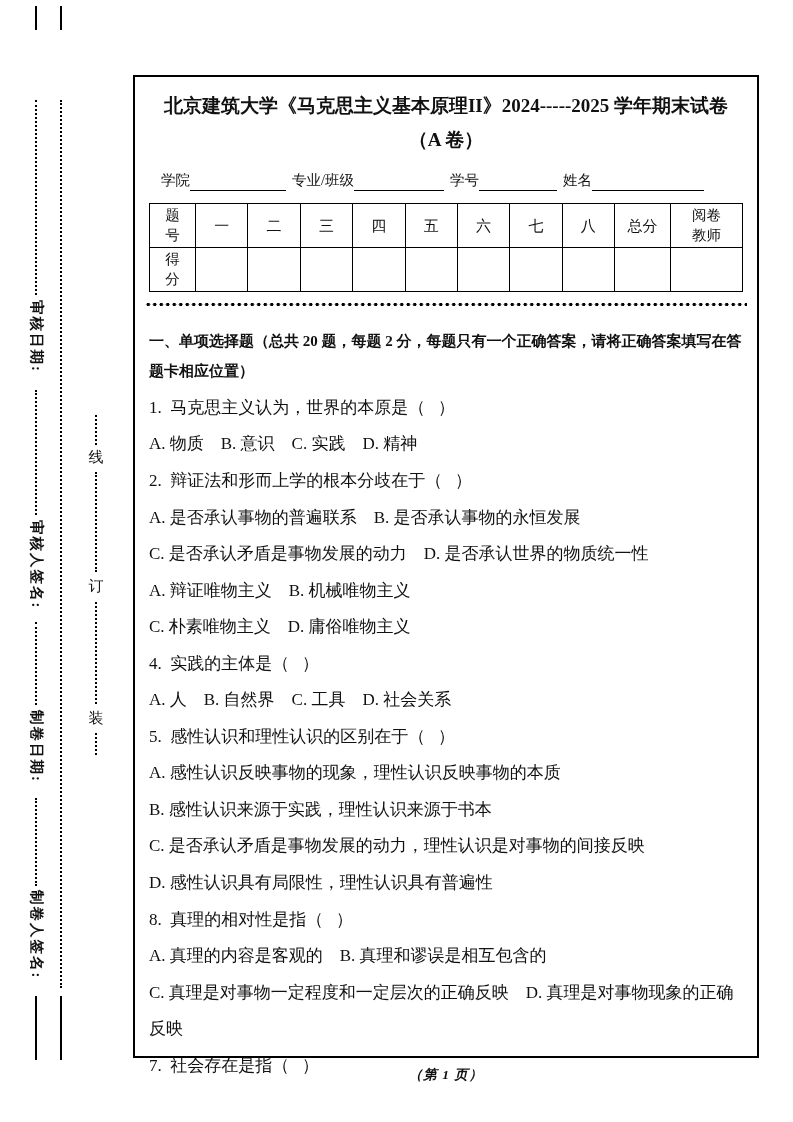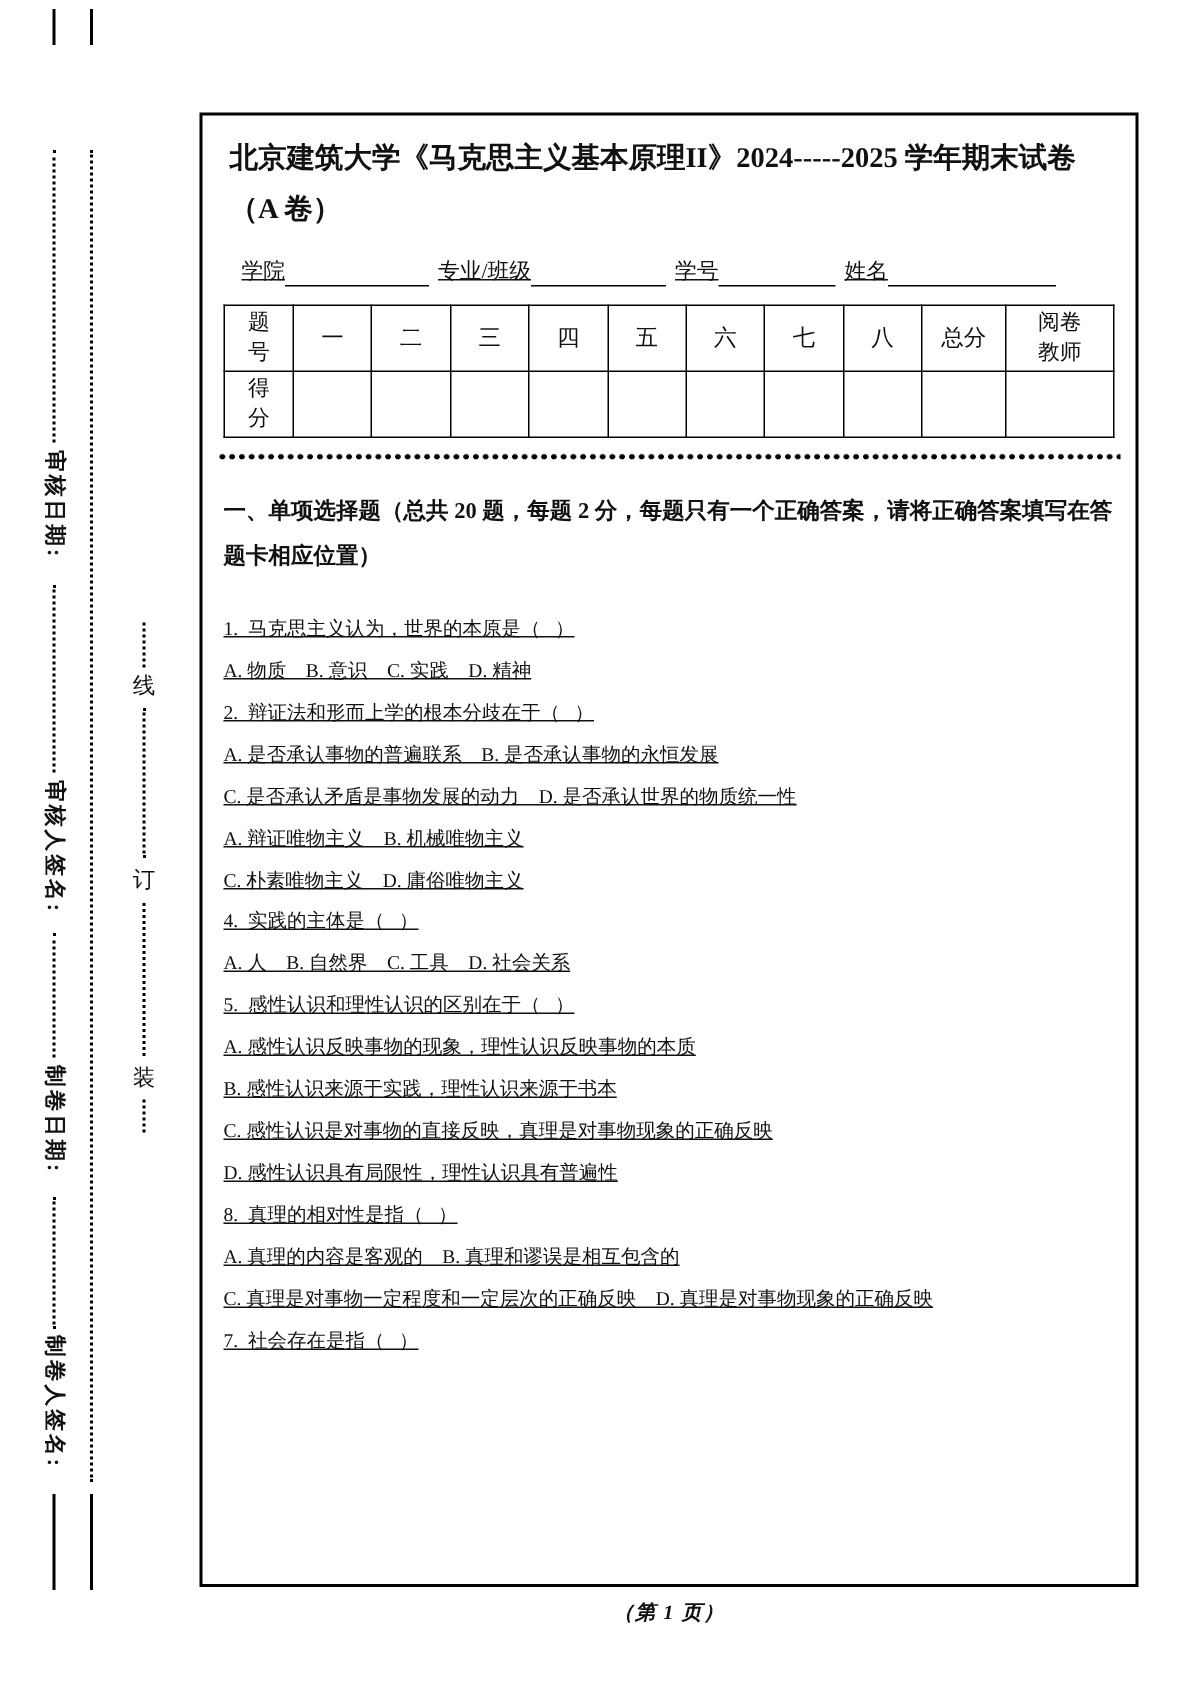--- a/index.html
+++ b/index.html
@@ -36,29 +36,29 @@
   .sheet {
     position: absolute;
     left: 133px; top: 75px;
     width: 626px; height: 983px;
     border: 2px solid #000;
     padding: 12px 14px 0 14px;
   }
   .title {
     font-size: 19px;
     font-weight: bold;
+    text-align: center;
     line-height: 1.8;
     padding: 0 4px;
   }
   .fields {
     display: flex;
     align-items: flex-end;
     margin: 14px 0 4px 12px;
     font-size: 14.5px;
-    text-decoration: underline;
   }
   .flabel { white-space: nowrap; padding-bottom: 1px; }
   .blank {
     display: inline-block;
     border-bottom: 1.2px solid #000;
     height: 17px;
   }
   .w96  { width: 96px;  margin-right: 6px; }
   .w90  { width: 90px;  margin-right: 6px; }
   .w78  { width: 78px;  margin-right: 6px; }
@@ -86,21 +86,21 @@
     margin: 9px -4px 0 -4px;
     background: radial-gradient(circle, #000 1.7px, transparent 2px) left center / 6.5px 7px repeat-x;
   }
 
   .section-heading {
     margin-top: 19px;
     font-size: 15px;
     font-weight: bold;
     line-height: 1.95;
   }
-  .questions { margin-top: 19px; font-size: 13px; text-decoration: underline; }
+  .questions { margin-top: 4px; font-size: 17px; }
   .qline {
     line-height: 2.15;
     white-space: pre-wrap;
   }
 
   .page-footer {
     position: absolute;
     left: 133px; top: 1066px;
     width: 626px;
     text-align: center;
@@ -220,21 +220,21 @@
       <div class="qline">C. 朴素唯物主义    D. 庸俗唯物主义</div>
     </div>
     <div>
       <div class="qline">4.  实践的主体是（   ）</div>
       <div class="qline">A. 人    B. 自然界    C. 工具    D. 社会关系</div>
     </div>
     <div>
       <div class="qline">5.  感性认识和理性认识的区别在于（   ）</div>
       <div class="qline">A. 感性认识反映事物的现象，理性认识反映事物的本质</div>
       <div class="qline">B. 感性认识来源于实践，理性认识来源于书本</div>
-      <div class="qline">C. 感性认识是对事物的直接反映，真理是对事物现象的正确反映</div>
+      <div class="qline">C. 是否承认矛盾是事物发展的动力，理性认识是对事物的间接反映</div>
       <div class="qline">D. 感性认识具有局限性，理性认识具有普遍性</div>
     </div>
     <div>
       <div class="qline">8.  真理的相对性是指（   ）</div>
       <div class="qline">A. 真理的内容是客观的    B. 真理和谬误是相互包含的</div>
       <div class="qline">C. 真理是对事物一定程度和一定层次的正确反映    D. 真理是对事物现象的正确反映</div>
     </div>
     <div>
       <div class="qline">7.  社会存在是指（   ）</div>
     </div>

